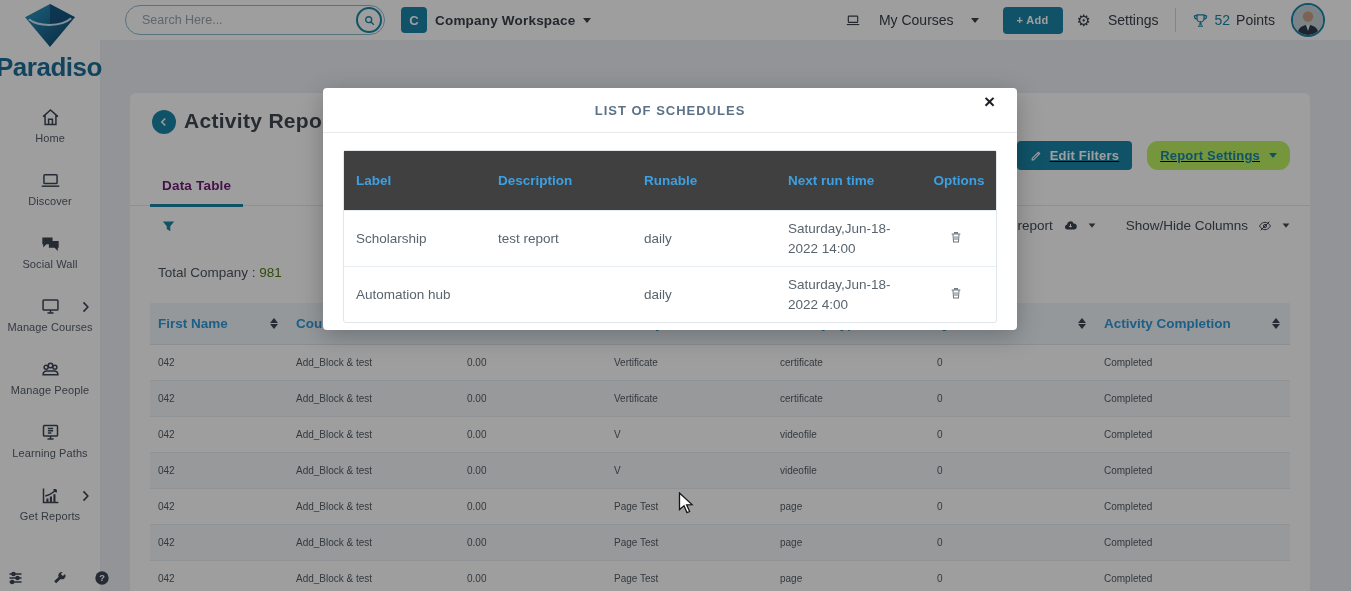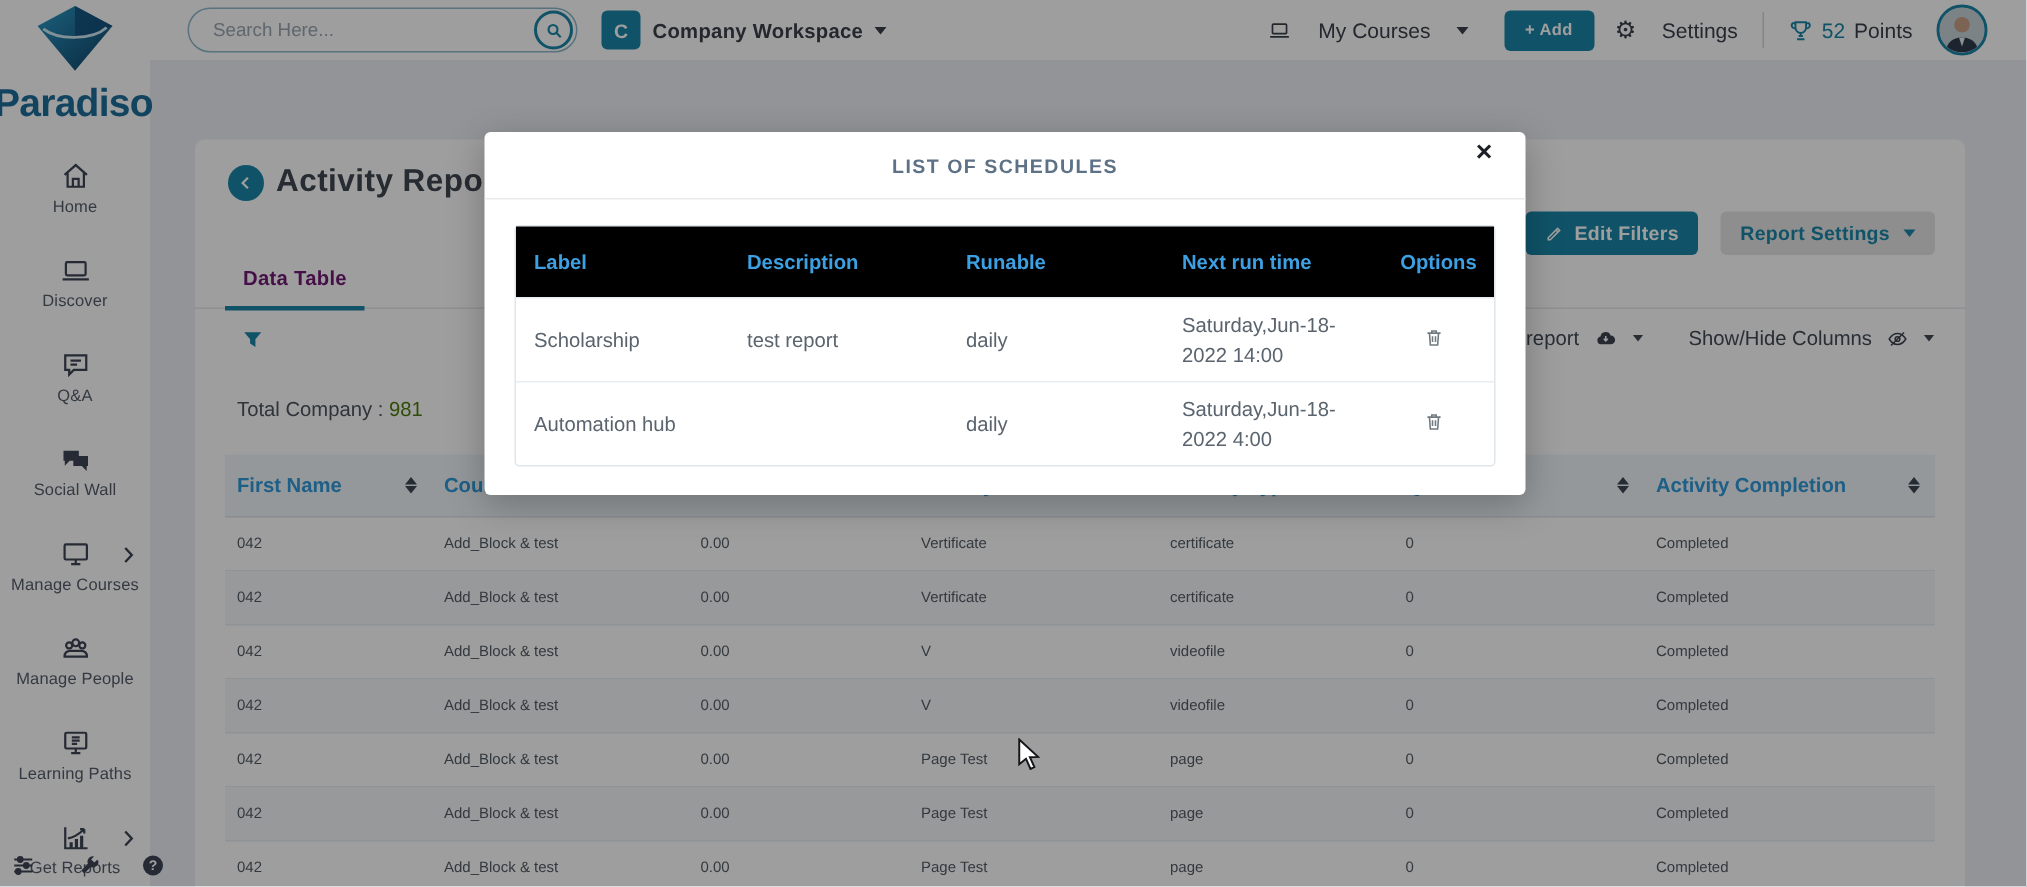--- a/index.html
+++ b/index.html
@@ -52,26 +52,26 @@
   .side-foot .sf { cursor:pointer; }
 
   
   .content { position:absolute; left:100px; top:40px; right:0; bottom:0; background:#eceff4; }
   .card { position:absolute; left:30px; top:53px; width:1180px; height:560px; background:#fff;
     border-radius:6px 6px 0 0; }
   .page-head { position:relative; height:72px; }
   .back-btn { position:absolute; left:22px; top:17px; width:24px; height:24px; border-radius:50%;
     background:#1b87a8; border:none; color:#fff; display:flex; align-items:center; justify-content:center; cursor:pointer; }
   .page-title { position:absolute; left:54px; top:16px; font-size:21px; color:#3f4752; font-weight:600; letter-spacing:.3px; }
-  .head-actions { position:absolute; right:20px; top:48px; display:flex; gap:15px; }
+  .head-actions { position:absolute; right:20px; top:48px; display:flex; gap:15px;text-decoration:underline; }
   .btn { height:29px; border:none; border-radius:4px; font-size:13px; font-weight:600; letter-spacing:.2px;
     display:flex; align-items:center; gap:7px; padding:0 13px; cursor:pointer;
     font-family:"Liberation Sans", sans-serif; }
   .btn-teal { background:#1b87a8; color:#fff; }
-  .btn-light { background:#e5e5e5; color:#1b87a8; }
+  .btn-light { background:#bef264; color:#1b87a8;border-radius:11px; }
   .btn .caret { margin-left:2px; }
   .hidden-frag { width:85px; justify-content:flex-end; }
 
   .tabbar { position:absolute; left:0; top:72px; width:100%; height:41px; border-bottom:1px solid #e5e8ec; }
   .tab { position:absolute; left:20px; top:0; height:41px; padding:0 12px; display:flex; align-items:center;
     color:#701a75; font-size:13.5px; font-weight:600; letter-spacing:.2px; cursor:pointer; }
   .tab::after { content:""; position:absolute; left:0; right:0; bottom:-1px; height:3px; background:#1b87a8; }
 
   .toolbar { position:absolute; left:0; top:113px; width:100%; height:50px; }
   .funnel { position:absolute; left:30px; top:12px; color:#1b87a8; cursor:pointer; }
@@ -99,21 +99,21 @@
   .backdrop { position:absolute; inset:0; background:rgba(0,0,0,0.38); z-index:500; }
   .modal { position:absolute; left:323px; top:88px; width:694px; height:242px; background:#fff;
     border-radius:4px; z-index:600; box-shadow:0 6px 24px rgba(0,0,0,.25); }
   .modal-head { position:relative; height:45px; border-bottom:1px solid #e9e9e9; display:flex;
     align-items:center; justify-content:center; }
   .modal-title { font-size:13px; font-weight:600; color:#5d7287; letter-spacing:1px; }
   .modal-close { position:absolute; right:22px; top:4px; font-size:19px; font-weight:700; color:#1d2126;
     background:none; border:none; cursor:pointer; line-height:1; font-family:"Liberation Sans", sans-serif; }
   .sch-table { position:absolute; left:20px; top:62px; width:654px; border:1px solid #e0e6ea; border-radius:3px; }
   .sch-row { display:grid; grid-template-columns:142px 146px 144px 146px 1fr; }
-  .sch-head { background:#000000; height:47px; align-items:center; }
+  .sch-head { background:#404040; height:59px; align-items:center; }
   .sch-head .cell { padding-left:12px; color:#3da0e2; font-size:13.5px; font-weight:600; }
   .sch-head .cell.opt { padding-left:0; text-align:center; }
   .sch-body .sch-row { min-height:53px; border-top:1px solid #e8edf2; align-items:center; }
   .sch-body .cell { padding:8px 6px 8px 12px; font-size:13.5px; color:#5a646e; line-height:1.45; }
   .sch-body .cell.opt { padding-left:0; display:flex; justify-content:center; }
   .trash-btn { background:none; border:none; color:#707980; cursor:pointer; }
 
   .cursor { position:absolute; left:678px; top:492px; z-index:900; pointer-events:none; }
 </style>
 </head>
@@ -142,27 +142,20 @@
             <path d="M3.5 11 L12 3.5 L20.5 11 M5.8 9.2 V20 H18.2 V9.2 M9.8 20 V14 H14.2 V20"></path>
           </svg>
           <span class="nav-label">Home</span>
         </div>
         <div class="nav-item">
           <svg width="23" height="21" viewBox="0 0 24 24" fill="none" stroke="currentColor" stroke-width="1.7">
             <rect x="4.5" y="5.5" width="15" height="10" rx="1"></rect>
             <path d="M2 18.5 H22"></path>
           </svg>
           <span class="nav-label">Discover</span>
-        </div>
-        <div class="nav-item">
-          <svg width="23" height="21" viewBox="0 0 24 24" fill="none" stroke="currentColor" stroke-width="1.7">
-            <path d="M4 4.5 H20 V15.5 H10.5 L7 19 V15.5 H4 Z"></path>
-            <path d="M8 8.5 H16 M8 11.5 H13"></path>
-          </svg>
-          <span class="nav-label">Q&amp;A</span>
         </div>
         <div class="nav-item">
           <svg width="23" height="21" viewBox="0 0 24 24" fill="none" stroke="currentColor" stroke-width="1.7">
             <path d="M3.5 6 H13.5 V12 H7 L4.5 14.5 V12 H3.5 Z" fill="currentColor"></path>
             <path d="M11 10 H20.5 V16 H19.5 V18.5 L17 16 H11 Z" fill="currentColor"></path>
           </svg>
           <span class="nav-label">Social Wall</span>
         </div>
         <div class="nav-item">
           <svg width="23" height="21" viewBox="0 0 24 24" fill="none" stroke="currentColor" stroke-width="1.7">

